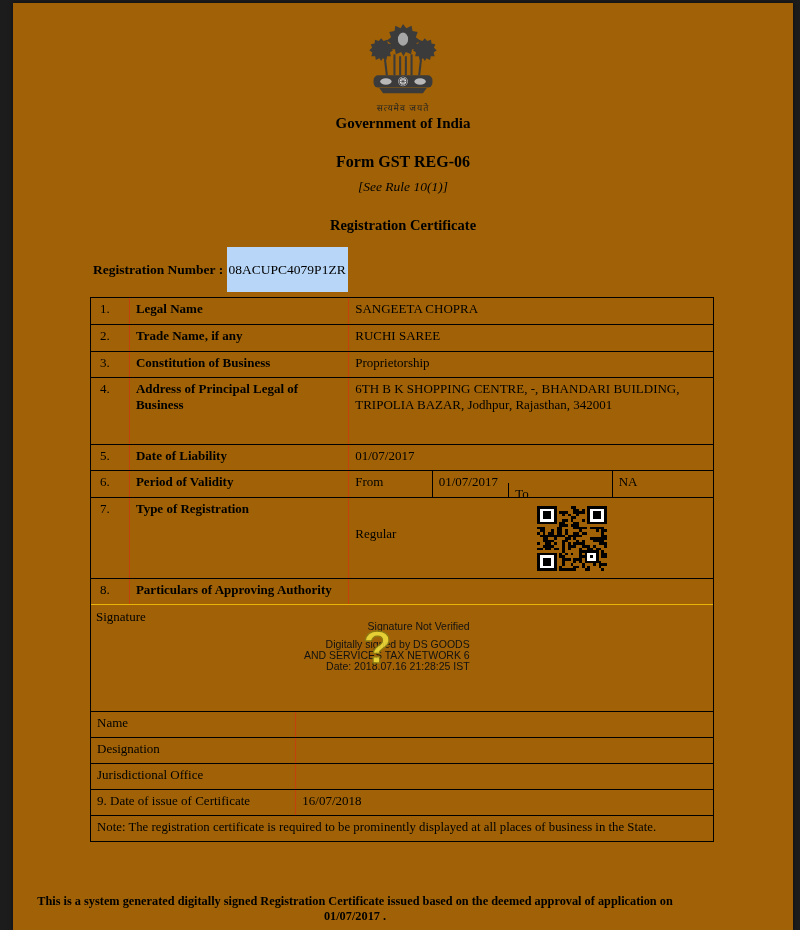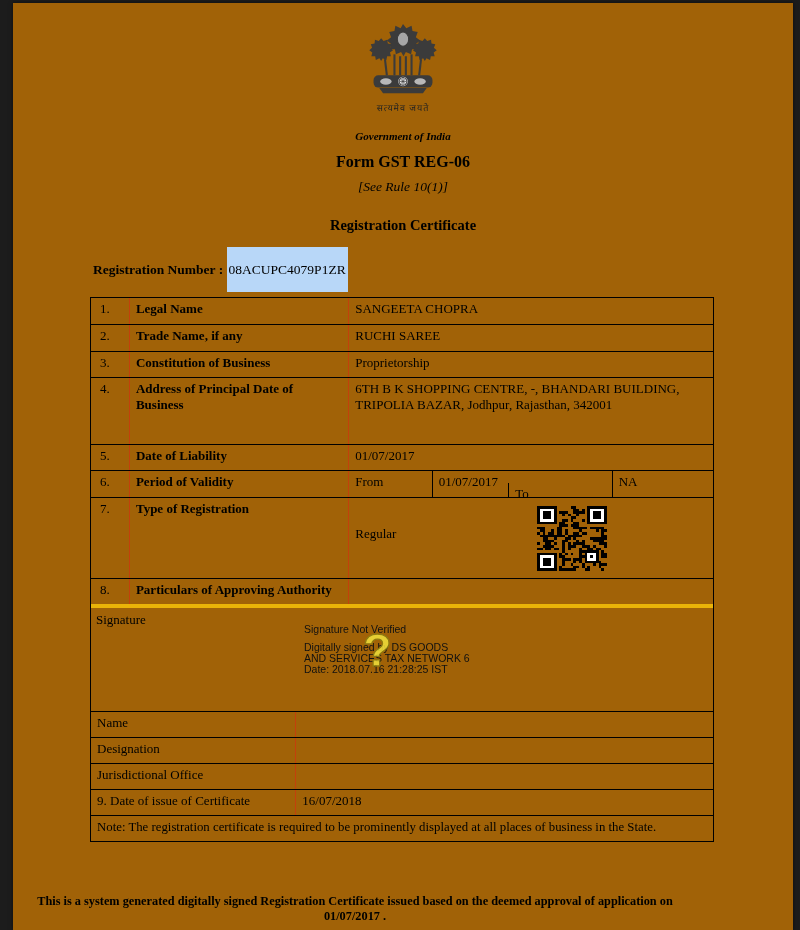--- a/index.html
+++ b/index.html
@@ -14,21 +14,21 @@
   .page {
     position:absolute; left:13px; top:3px; width:780px; height:927px;
     background:#a16207;
     box-shadow:0 0 4px rgba(0,0,0,.6);
   }
   
   .emblem-wrap { position:absolute; left:342px; top:20px; width:96px; text-align:center; }
   .emblem-caption { display:block; margin-top:2px; font-size:9px; letter-spacing:1px; color:#222; }
   
   .hdr { position:absolute; left:0; width:780px; text-align:center; }
-  .hdr-gov   { top:127px; font-size:11px; font-weight:bold;font-style:italic; }
+  .hdr-gov   { top:112px; font-size:15px; font-weight:bold; }
   .hdr-form  { top:150px; font-size:16px;   font-weight:bold; }
   .hdr-rule  { top:176px; font-size:13.5px; font-style:italic; }
   .hdr-title { top:214px; font-size:14.5px; font-weight:bold; }
   
   .regline { position:absolute; left:80px; top:259px; font-size:13.5px; font-weight:bold; }
   .regline .regnum { font-weight:normal; background:#b8d7f8; padding:15px 2px; }
   
   .cert-table {
     position:absolute; left:77px; top:294px; width:624px;
     border:1px solid #000; font-size:13px;
@@ -45,21 +45,21 @@
   
   .c-value.split { display:flex; padding:0; white-space:normal; }
   .sub { border-left:1px solid #000; padding:3px 6px; }
   .sub:first-child { border-left:none; }
   .sub-from  { width:83px; }  .sub-fromv { width:77px; }
   .sub-to    { width:104px;margin-top:12px; } .sub-tov   { width:102px; }
   
   .c-value.rel { position:relative; padding-top:12px; }
   .qr { position:absolute; left:188px; top:8px; width:70px; height:65px; }
   
-  .sig-row { position:relative; height:107px; border-top:4px solid #eab308; }
+  .sig-row { position:relative; height:107px; border-top:1px solid #eab308;text-align:right; }
   .sig-label { position:absolute; left:5px; top:4px; font-size:13px; }
   .stamp {
     position:absolute; left:213px; top:16px;
     font-family:"Liberation Sans", sans-serif;
     font-size:10.5px; line-height:11px; color:#111;
   }
   .stamp-line1 { margin-bottom:7px; }
   .qmark {
     position:absolute; left:272px; top:14px;
     font-size:47px; font-weight:bold; color:#f2e23c;
@@ -146,21 +146,21 @@
     </div>
 
     <div class="trow h26">
       <div class="cell c-num">3.</div>
       <div class="cell c-label">Constitution of Business</div>
       <div class="cell c-value">Proprietorship</div>
     </div>
 
     <div class="trow h67">
       <div class="cell c-num">4.</div>
-      <div class="cell c-label">Address of Principal Date of Business</div>
+      <div class="cell c-label">Address of Principal Legal of Business</div>
       <div class="cell c-value">6TH B K SHOPPING CENTRE, -, BHANDARI BUILDING,
 TRIPOLIA BAZAR, Jodhpur, Rajasthan, 342001</div>
     </div>
 
     <div class="trow h26">
       <div class="cell c-num">5.</div>
       <div class="cell c-label">Date of Liability</div>
       <div class="cell c-value">01/07/2017</div>
     </div>
 

